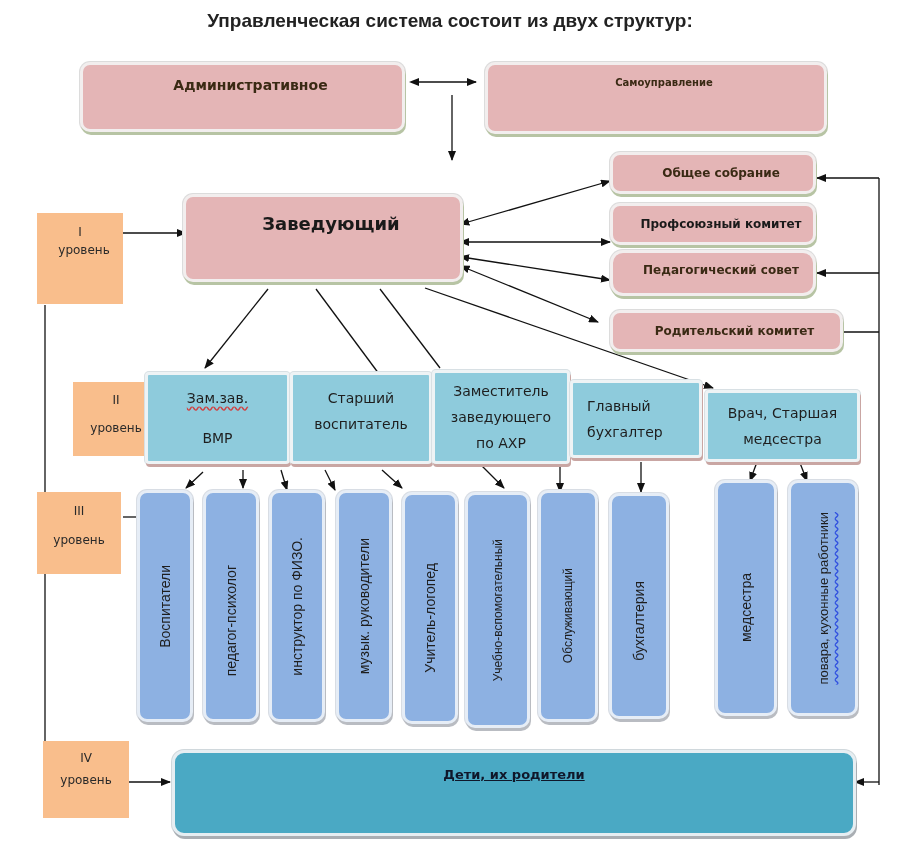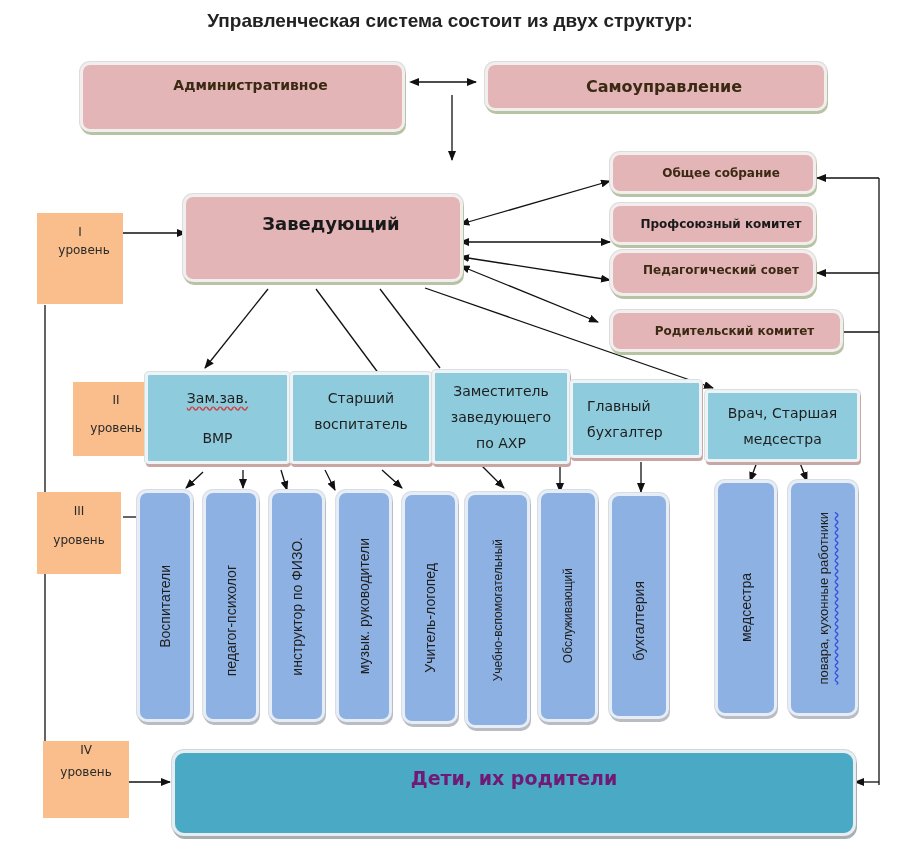--- a/index.html
+++ b/index.html
@@ -4,21 +4,21 @@
 <style>
   html, body { margin:0; padding:0; background:#ffffff; }
   body { width:900px; height:855px; position:relative; overflow:hidden; font-family:"DejaVu Sans", sans-serif; }
   .title { position:absolute; left:0; top:10px; width:900px; text-align:center; font-family:"Liberation Sans", sans-serif; font-weight:bold; font-size:19px; color:#222; }
   svg.lines { position:absolute; left:0; top:0; width:900px; height:855px; }
   .box { position:absolute; box-sizing:border-box; display:flex; align-items:center; justify-content:center; text-align:center; }
   .pink { background:#e4b5b6; border:3px solid #f2eeee; border-radius:10px; box-shadow:1px 3px 0 #b7c4a4, 0 0 0 1px #dcdcdc; color:#3a2a14; font-weight:bold;padding-left:16px; }
   .teal { background:#8ecbdc; border:3px solid #eef3f5; border-radius:4px; box-shadow:1px 3px 0 #c9a6a3, 0 0 0 1px #d8e0e4; color:#1e1e1e; font-family:"DejaVu Sans", sans-serif; font-size:14px; line-height:26px; }
   .blue { background:#8db1e2; border:3px solid #e6edf6; border-radius:10px; box-shadow:1px 3px 0 #b9bcc2, 0 0 0 1px #d8dde4; color:#1e1e1e; }
   .orange { position:absolute; background:#f9be8c; color:#2a2a2a; font-size:12px; text-align:center; box-sizing:border-box; }
-  .big { background:#4aa9c4; border:3px solid #e6eef2; border-radius:12px; box-shadow:1px 3px 0 #a9aeb3, 0 0 0 1px #d0d8dc; color:#701a75; font-weight:bold; font-size:19px; }
+  .big { background:#4aa9c4; border:3px solid #e6eef2; border-radius:12px; box-shadow:1px 3px 0 #a9aeb3, 0 0 0 1px #d0d8dc; color:#0f172a; font-weight:bold; font-size:13px;text-decoration:underline; }
   .vt { writing-mode:vertical-rl; transform:rotate(180deg); font-family:"Liberation Sans", sans-serif; font-size:14px; white-space:nowrap; }
   .wavy-red { text-decoration:underline wavy #d04040; text-underline-offset:3px; }
   .wavy-blue { text-decoration:underline wavy #3050e0; text-underline-offset:3px; }
 </style>
 </head>
 <body>
 
 <div class="title">Управленческая система состоит из двух структур:</div>
 
 <svg class="lines" viewBox="0 0 900 855">
@@ -72,21 +72,21 @@
     <line x1="560" y1="462" x2="560" y2="492" marker-end="url(#ah)"></line>
     <line x1="641" y1="462" x2="641" y2="492" marker-end="url(#ah)"></line>
     <line x1="757" y1="462" x2="750" y2="481" marker-end="url(#ah)"></line>
     <line x1="800" y1="463" x2="807" y2="481" marker-end="url(#ah)"></line>
   </g>
 </svg>
 
 <div class="box pink" style="left:80px;top:62px;width:325px;height:70px;align-items:flex-start;padding-top:12px;font-size:14px;">
   <span>Административное</span>
 </div>
-<div class="box pink" style="left:485px;top:62px;width:342px;height:49px;align-items:flex-start;padding-top:12px;font-size:16px;">
+<div class="box pink" style="left:485px;top:62px;width:342px;height:72px;align-items:flex-start;padding-top:12px;font-size:10px;">
   <span>Самоуправление</span>
 </div>
 
 <div class="box pink" style="left:183px;top:194px;width:280px;height:88px;align-items:flex-start;padding-top:16px;font-size:18px;color:#1a1a1a;">
   <span>Заведующий</span>
 </div>
 
 <div class="box pink" style="left:610px;top:152px;width:206px;height:42px;font-size:12px;">
   <span>Общее собрание</span>
 </div>
@@ -105,21 +105,21 @@
   <div style="padding-left:8px;">уровень</div>
 </div>
 <div class="orange" style="left:37px;top:382px;width:86px;height:74px;padding-top:8px;line-height:38px;margin-left:36px;">
   <div style="line-height:20px;">II</div>
   <div style="line-height:36px;">уровень</div>
 </div>
 <div class="orange" style="left:37px;top:492px;width:84px;height:82px;padding-top:10px;">
   <div style="line-height:18px;">III</div>
   <div style="line-height:40px;">уровень</div>
 </div>
-<div class="orange" style="left:43px;top:741px;width:86px;height:77px;">
+<div class="orange" style="left:43px;top:741px;width:86px;height:77px;padding-top:8px;">
   <div style="line-height:18px;">IV</div>
   <div style="line-height:26px;">уровень</div>
 </div>
 
 <div class="box teal" style="left:145px;top:372px;width:145px;height:92px;flex-direction:column;">
   <span class="wavy-red">Зам.зав.</span>
   <span style="margin-top:14px;">ВМР</span>
 </div>
 <div class="box teal" style="left:290px;top:372px;width:142px;height:92px;flex-direction:column;justify-content:flex-start;padding-top:10px;">
   <span>Старший</span>

